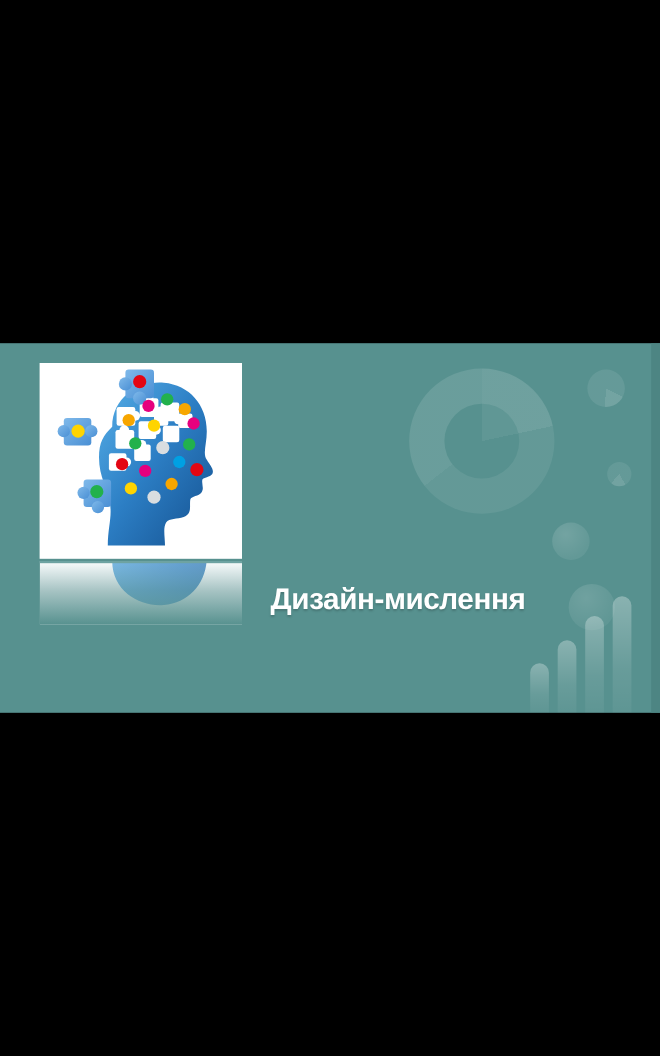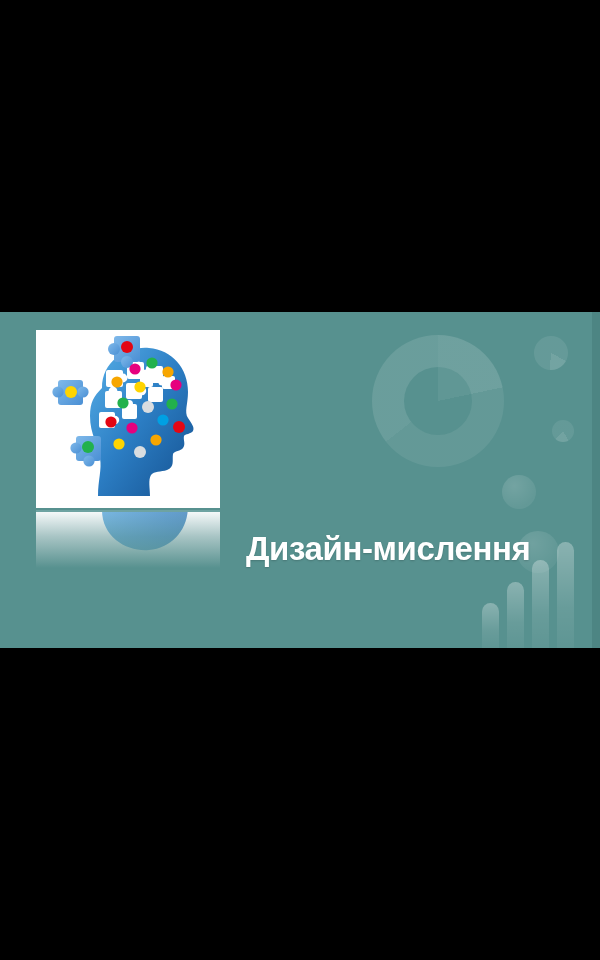--- a/index.html
+++ b/index.html
@@ -100,21 +100,21 @@
     background:#6ea3a2;
   }
 
   
   .illo{position:absolute;left:0;top:0;width:184px;height:178px;}
 
   
   .banner-title{
     position:absolute;left:246px;top:218px;
     color:#ffffff;
-    font-size:33px;
+    font-size:27px;
     font-weight:bold;
     letter-spacing:-0.4px;
     white-space:nowrap;
     font-family:"Liberation Sans","DejaVu Sans",sans-serif;
     text-shadow:0 1px 2px rgba(0,0,0,.18);
   }
 </style>
 </head>
 <body>
 

